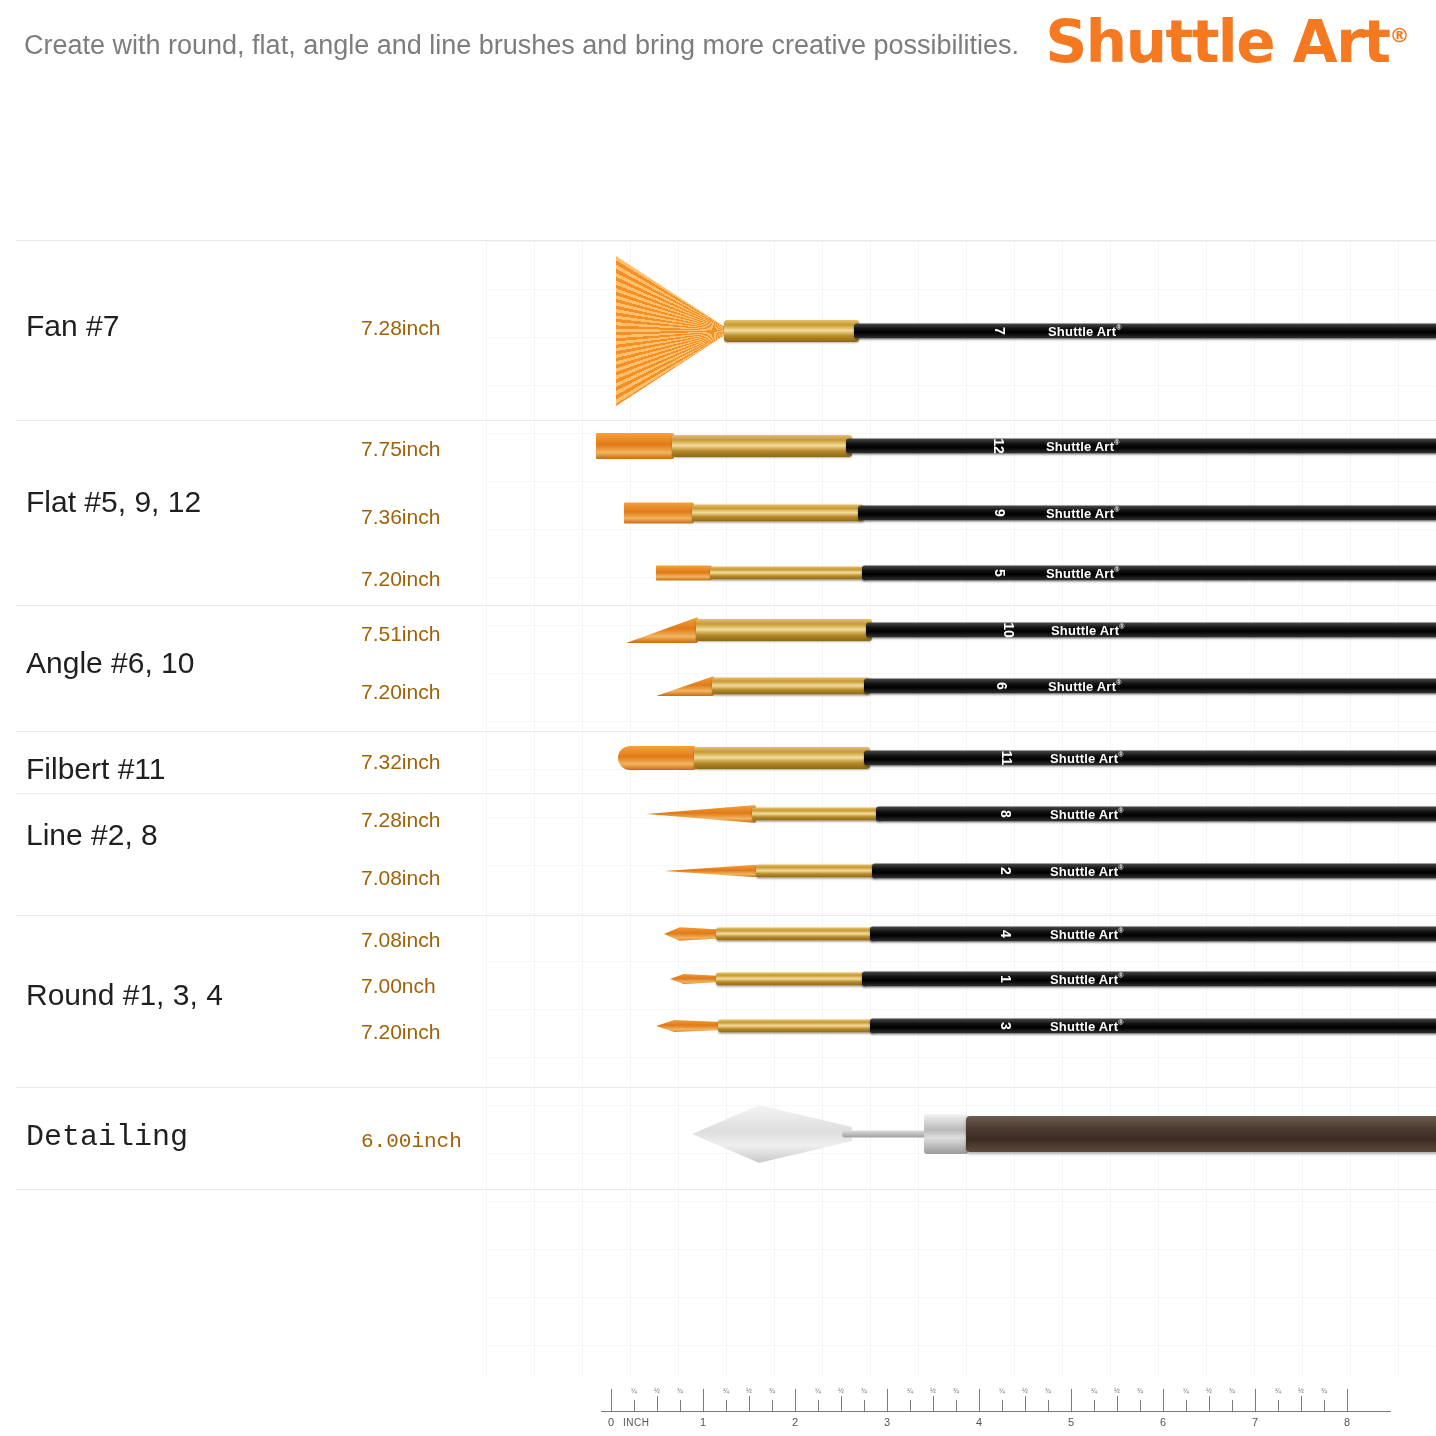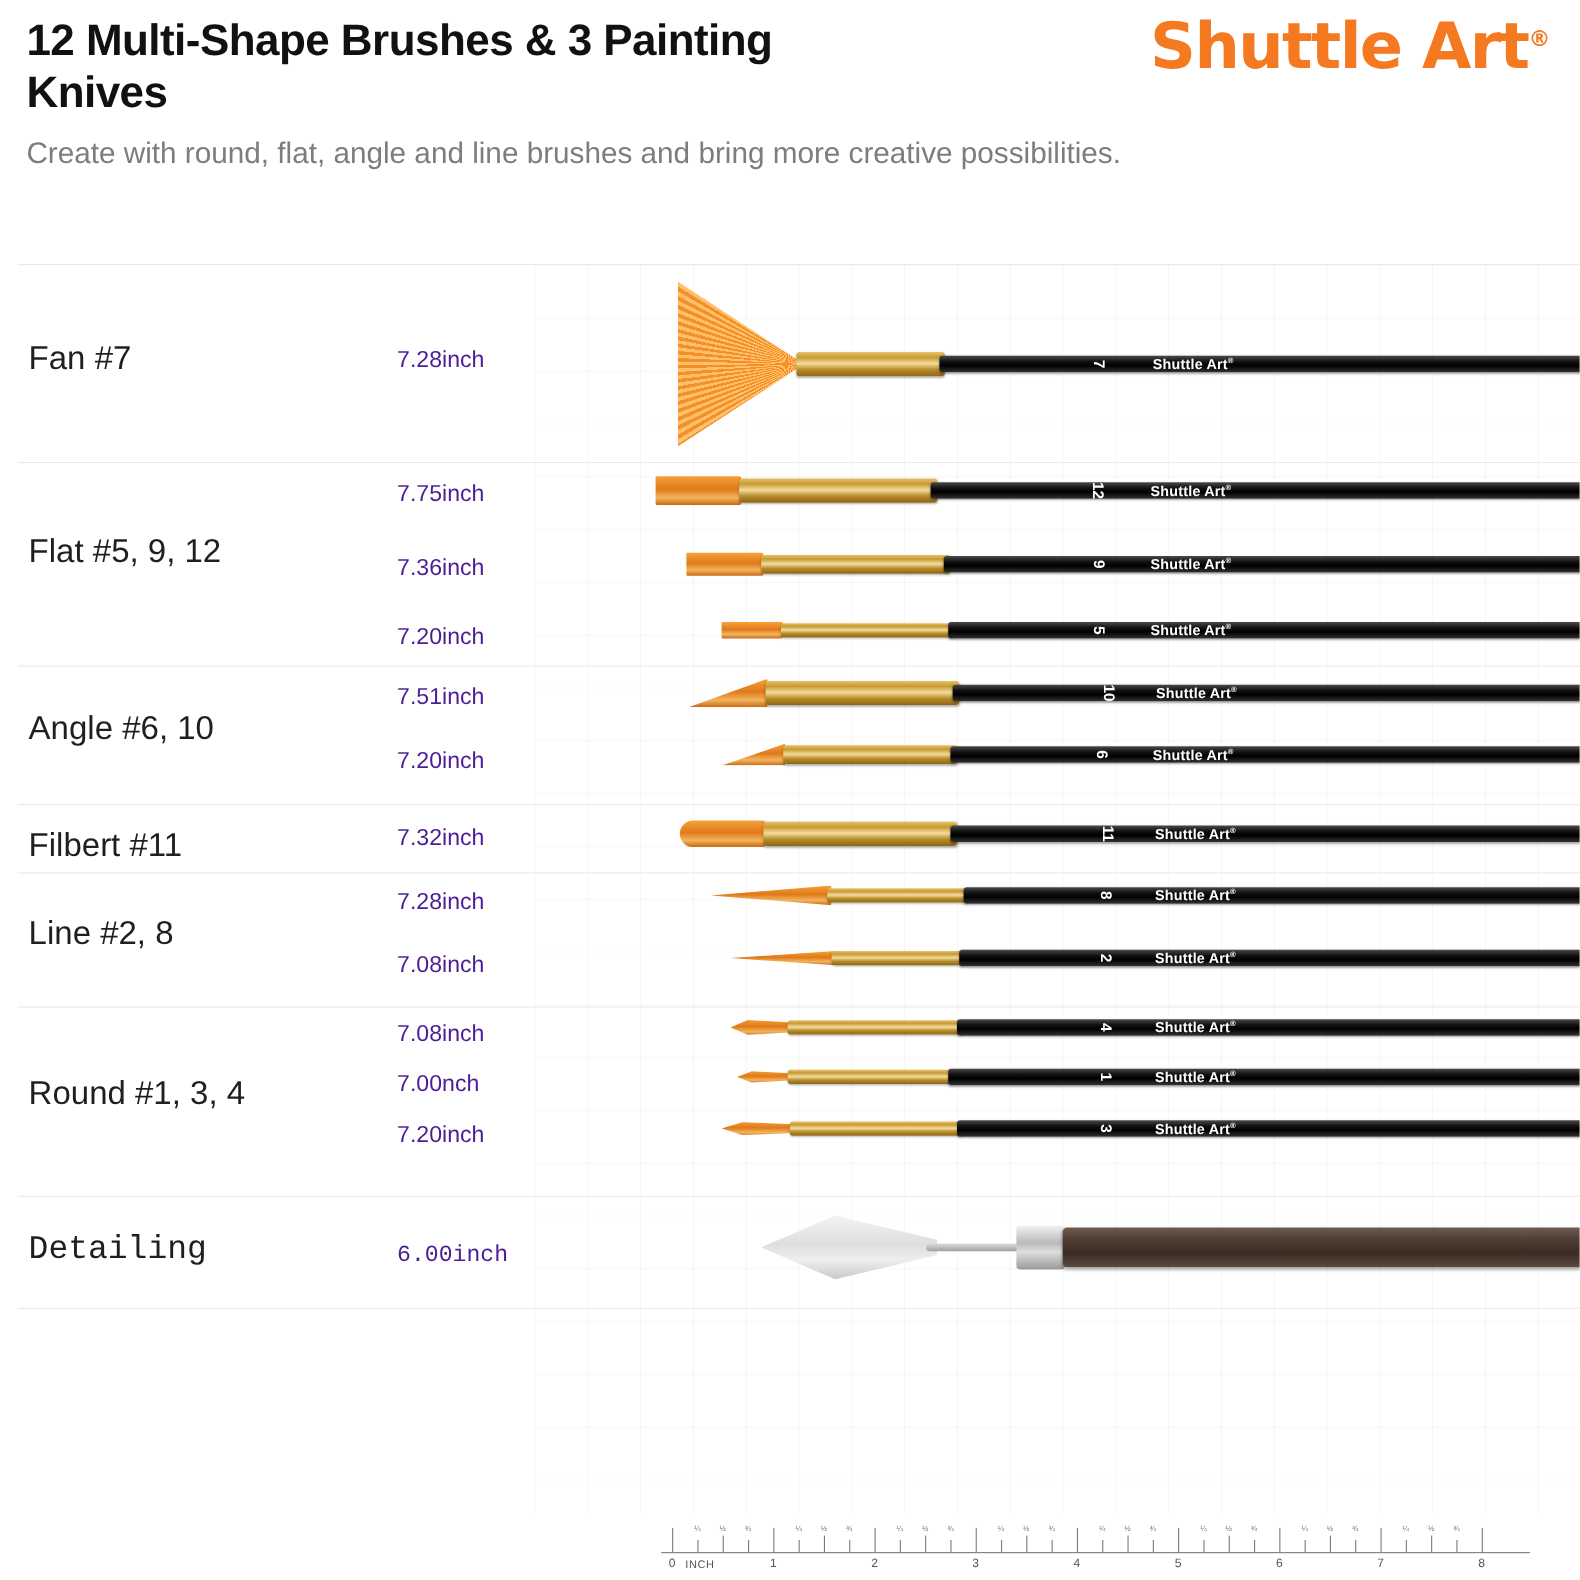--- a/index.html
+++ b/index.html
@@ -48,21 +48,21 @@
     border-bottom:1px solid #eaeaea;
     box-sizing:border-box;
   }
   .row-label{
     position:absolute;left:10px;
     font-size:30px;color:#1f1f1f;
     white-space:nowrap;
   }
   .len{
     position:absolute;left:345px;
-    font-size:21px;color:#4c1d95;
+    font-size:21px;color:#a16207;
     white-space:nowrap;
   }
 
   
   .brush{position:absolute;height:26px;}
   .handle{
     position:absolute;top:50%;transform:translateY(-50%);
     height:15px;border-radius:3px 0 0 3px;
     background:linear-gradient(to bottom,#4a4a4a 0%,#111 35%,#000 60%,#333 100%);
     box-shadow:0 1px 2px rgba(0,0,0,.35);
@@ -157,21 +157,20 @@
     position:absolute;font-size:7px;color:#777;transform:translateX(-50%);
   }
   .ruler .unit{position:absolute;bottom:0;font-size:10px;color:#555;letter-spacing:.5px;}
 </style>
 </head>
 <body>
 
 <div class="page">
 
   <div class="header">
-    <div class="title">12 Multi-Shape Brushes &amp; 3 Painting Knives</div>
     <div class="subtitle">Create with round, flat, angle and line brushes and bring more creative possibilities.</div>
     <div class="brand">
       <span>Shuttle Art</span><span class="reg">®</span>
     </div>
   </div>
 
   <div class="chart">
     <div class="bg-grid"></div>
 
     <div class="rows">
@@ -249,21 +248,21 @@
         <div class="brush" style="left:602px;top:12px;width:834px;height:28px;">
           <div class="hairs filbert" style="left:0px;width:78px;height:24px;"></div>
           <div class="ferrule" style="left:76px;width:176px;"></div>
           <div class="handle" style="left:246px;width:588px;"></div>
           <div class="num" style="left:382px;">11</div>
           <div class="brand-mark" style="left:432px;"><span>Shuttle Art</span><sup>®</sup></div>
         </div>
       </div>
 
       <div class="row" style="top:553px;height:122px;">
-        <div class="row-label" style="top:38px;">Line #2, 8</div>
+        <div class="row-label" style="top:24px;">Line #2, 8</div>
         <div class="len" style="top:14px;">7.28inch</div>
         <div class="len" style="top:72px;">7.08inch</div>
 
         <div class="brush" style="left:630px;top:8px;width:806px;height:24px;">
           <div class="hairs point" style="left:0px;width:110px;height:18px;"></div>
           <div class="ferrule slim" style="left:106px;width:130px;"></div>
           <div class="handle" style="left:230px;width:576px;"></div>
           <div class="num" style="left:356px;">8</div>
           <div class="brand-mark" style="left:404px;"><span>Shuttle Art</span><sup>®</sup></div>
         </div>

